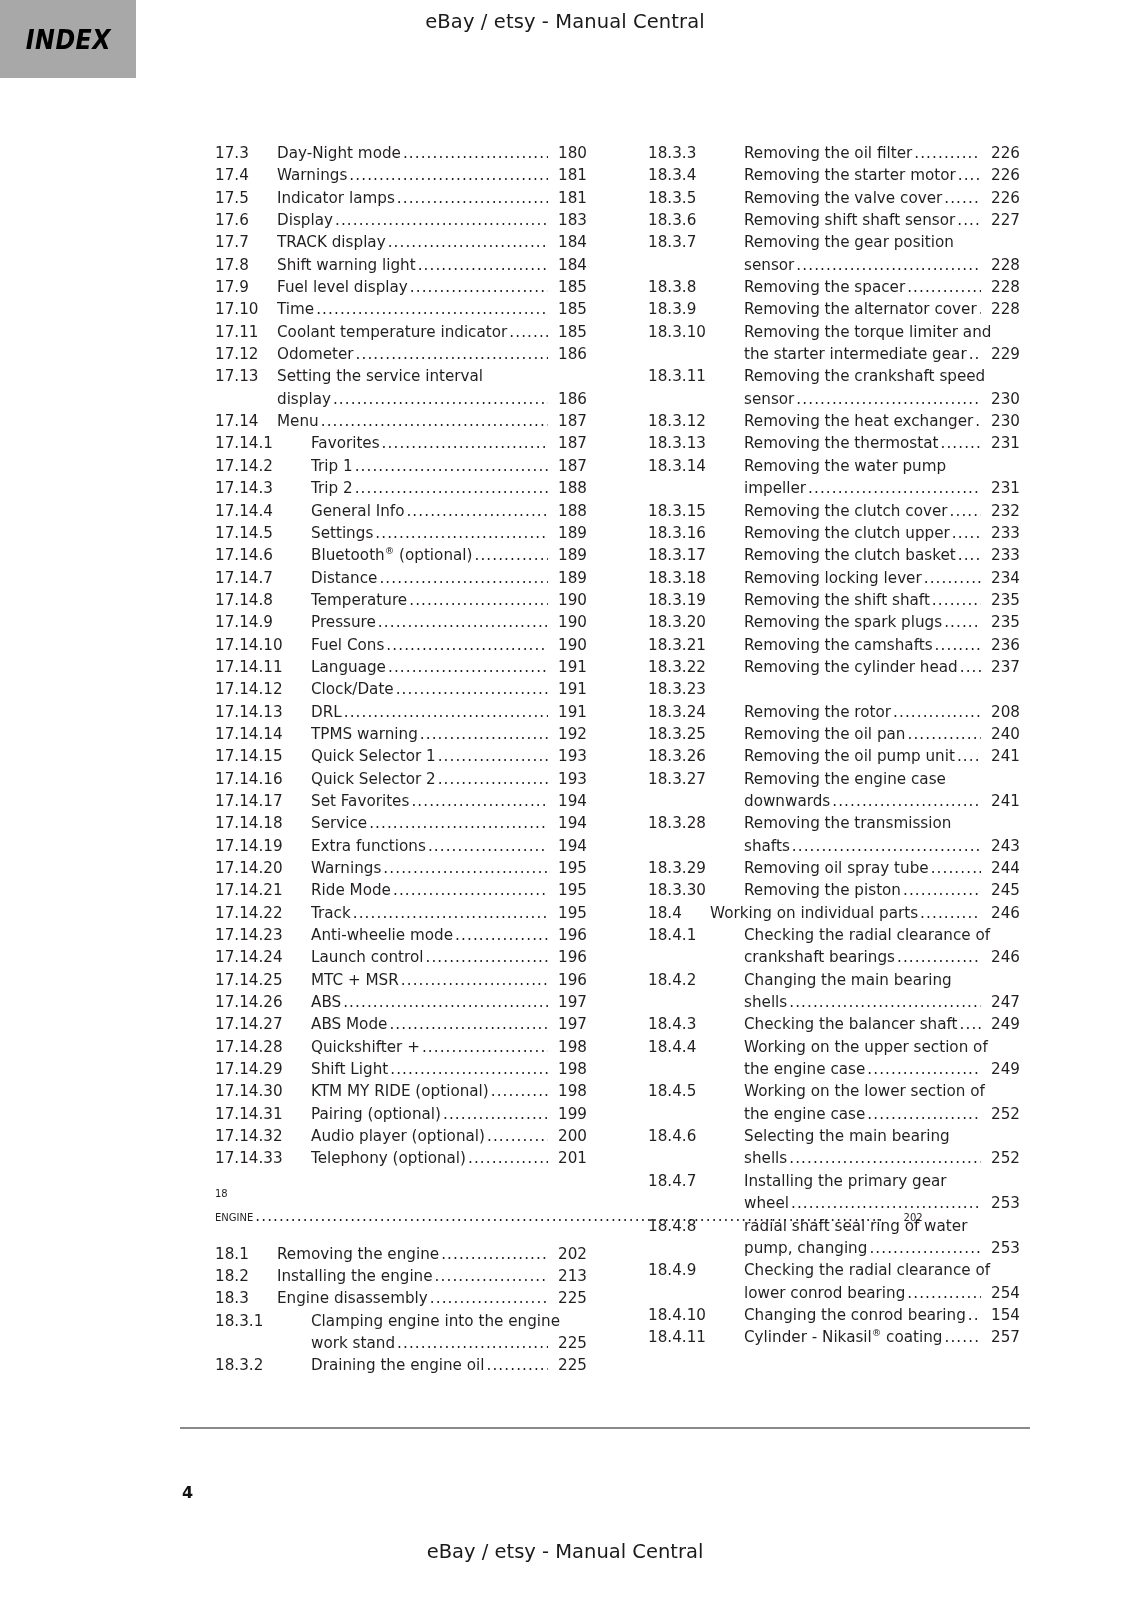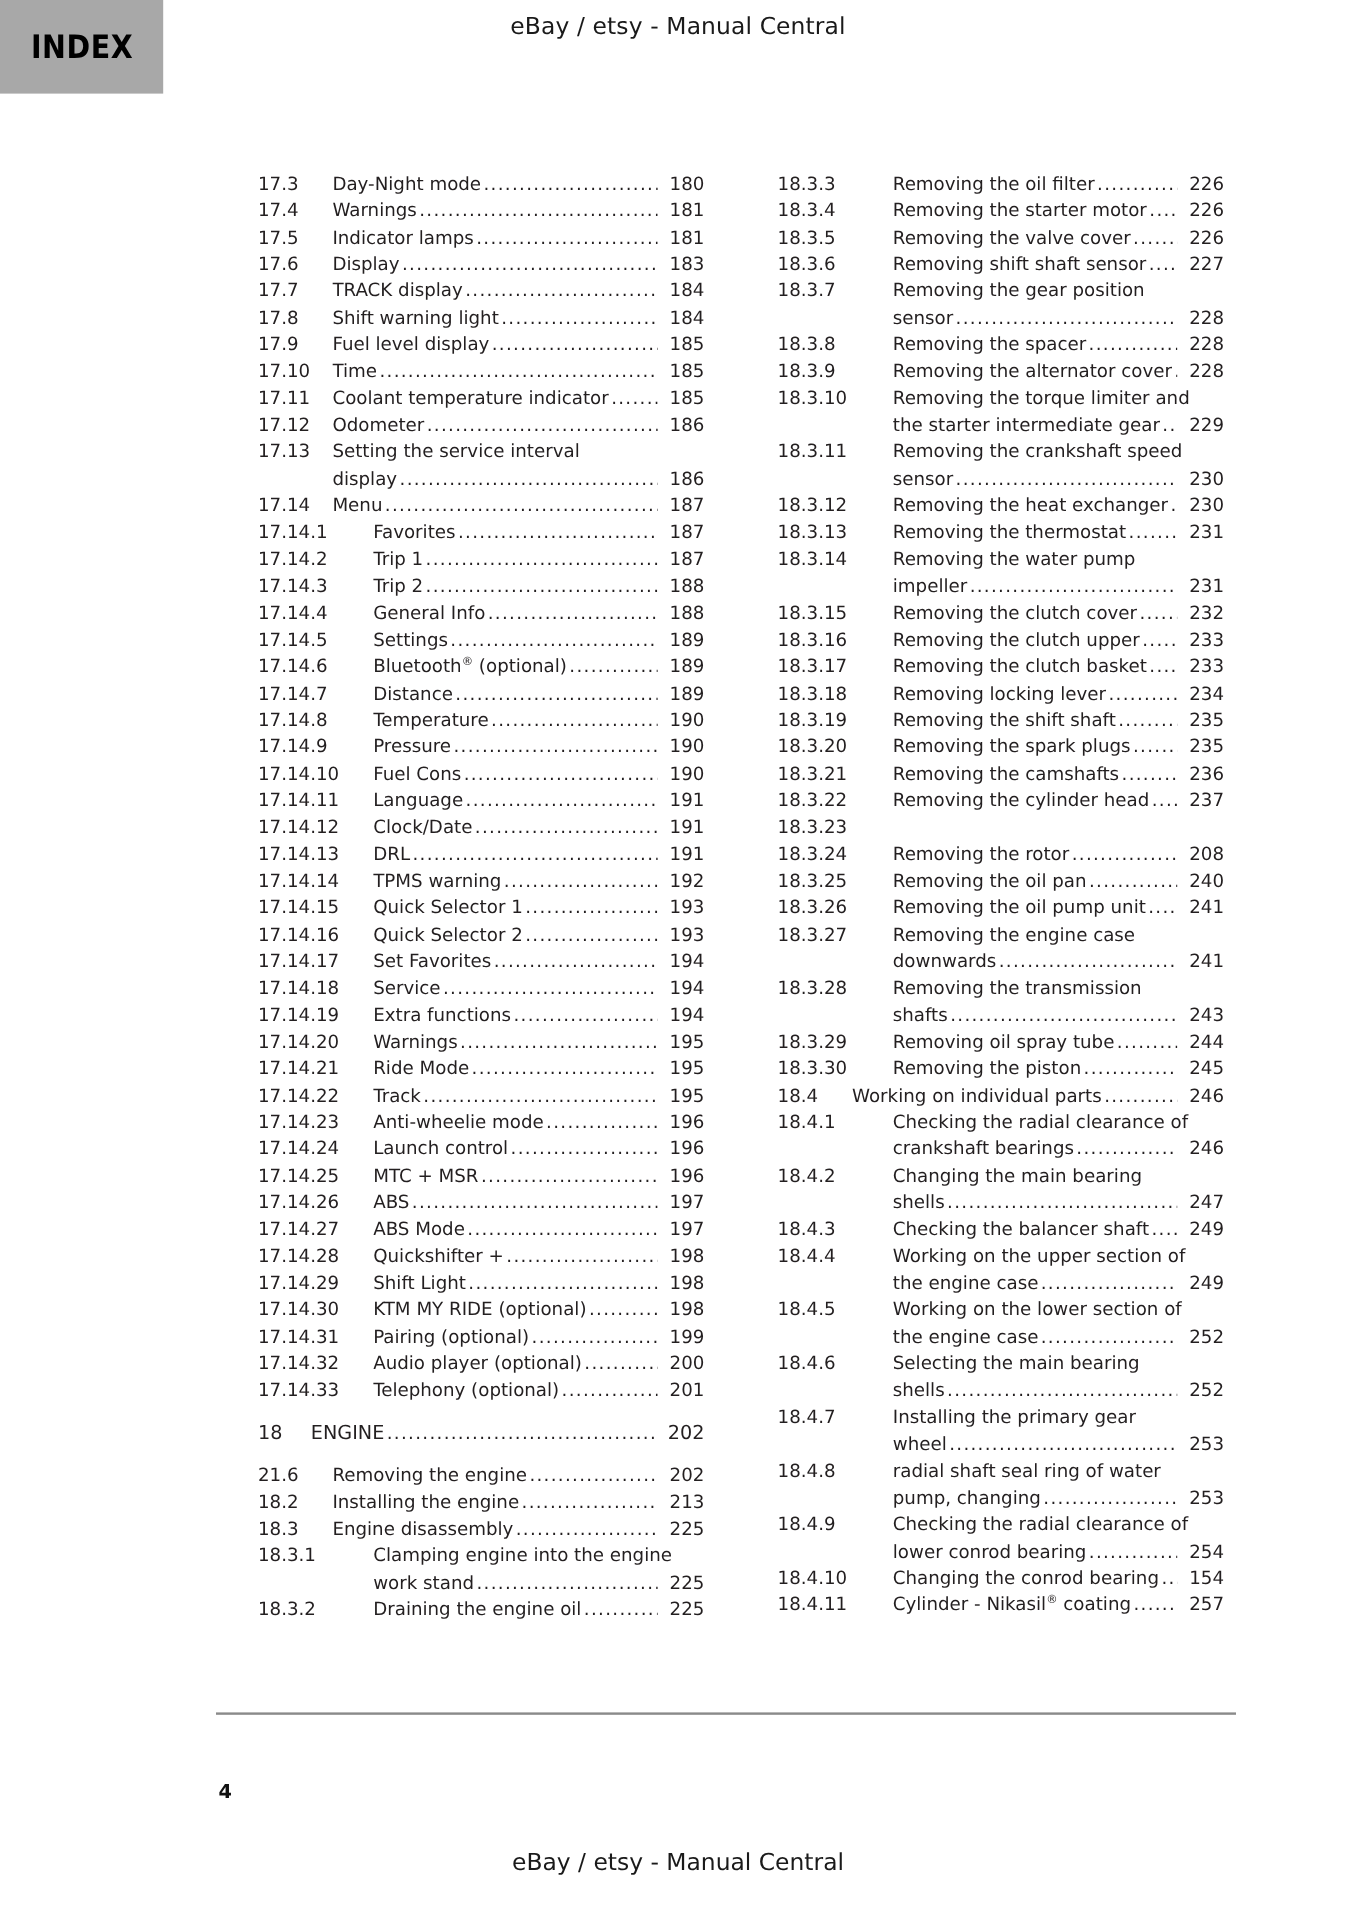--- a/index.html
+++ b/index.html
@@ -26,20 +26,21 @@
   .index-tab {
     position: absolute;
     left: 0;
     top: 0;
     width: 136px;
     height: 78px;
     background: #a8a8a8;
     display: flex;
     align-items: center;
     justify-content: center;
+    font-style: italic;
   }
   .index-tab-label {
     font-family: "DejaVu Sans", "Liberation Sans", sans-serif;
     font-weight: bold;
     font-size: 27px;
     letter-spacing: 0.5px;
     color: #000000;
     transform: scaleX(0.88);
   }
   .header-title {
@@ -113,21 +114,21 @@
     flex: 0 0 auto;
     width: 34px;
     text-align: right;
     margin-left: 4px;
   }
 
   
   .lvl-2 .num { width: 62px; }
   .lvl-3 .num { width: 96px; }
   .lvl-sec .num { width: 44px; }
-  .lvl-sec { font-size: 16px; }
+  .lvl-sec { font-size: 10px; flex-direction: column; }
 
   .sup {
     font-size: 9.5px;
     vertical-align: super;
     line-height: 0;
   }
 
   
   .rule {
     position: absolute;
@@ -624,21 +625,21 @@
         <span class="num">18</span>
         <span class="title-wrap">
           <span class="line">
             <span class="label">ENGINE </span>
             <span class="leader"></span>
             <span class="pageno">202</span>
           </span>
         </span>
       </div>
       <div class="toc-row lvl-2 gap-before">
-        <span class="num">21.6</span>
+        <span class="num">18.1</span>
         <span class="title-wrap">
           <span class="line">
             <span class="label">Removing the engine</span>
             <span class="leader"></span>
             <span class="pageno">202</span>
           </span>
         </span>
       </div>
       <div class="toc-row lvl-2">
         <span class="num">18.2</span>

